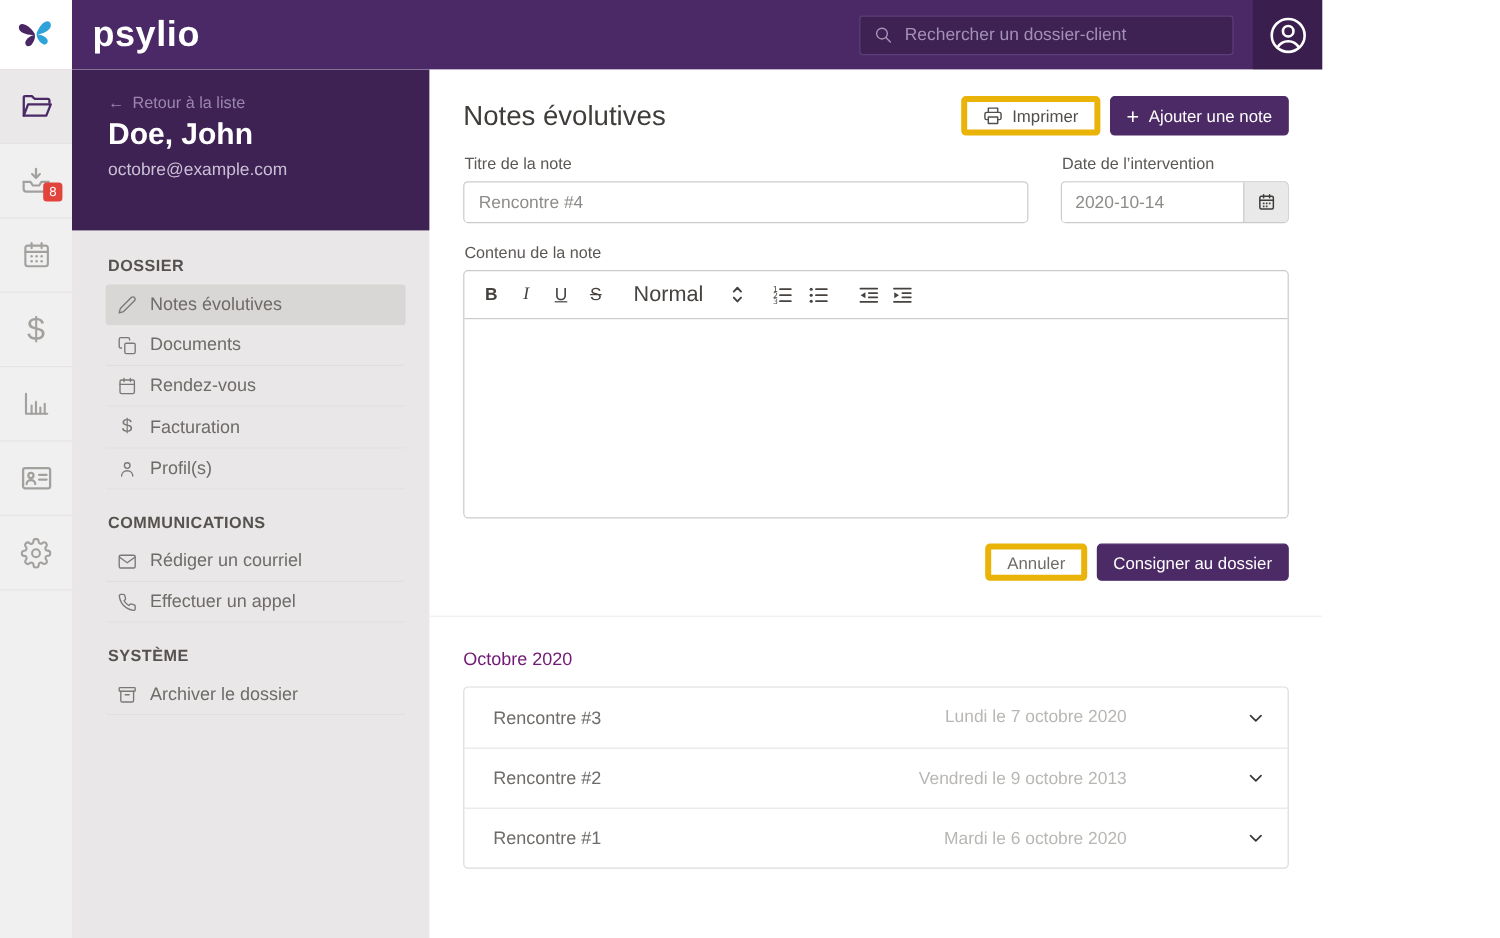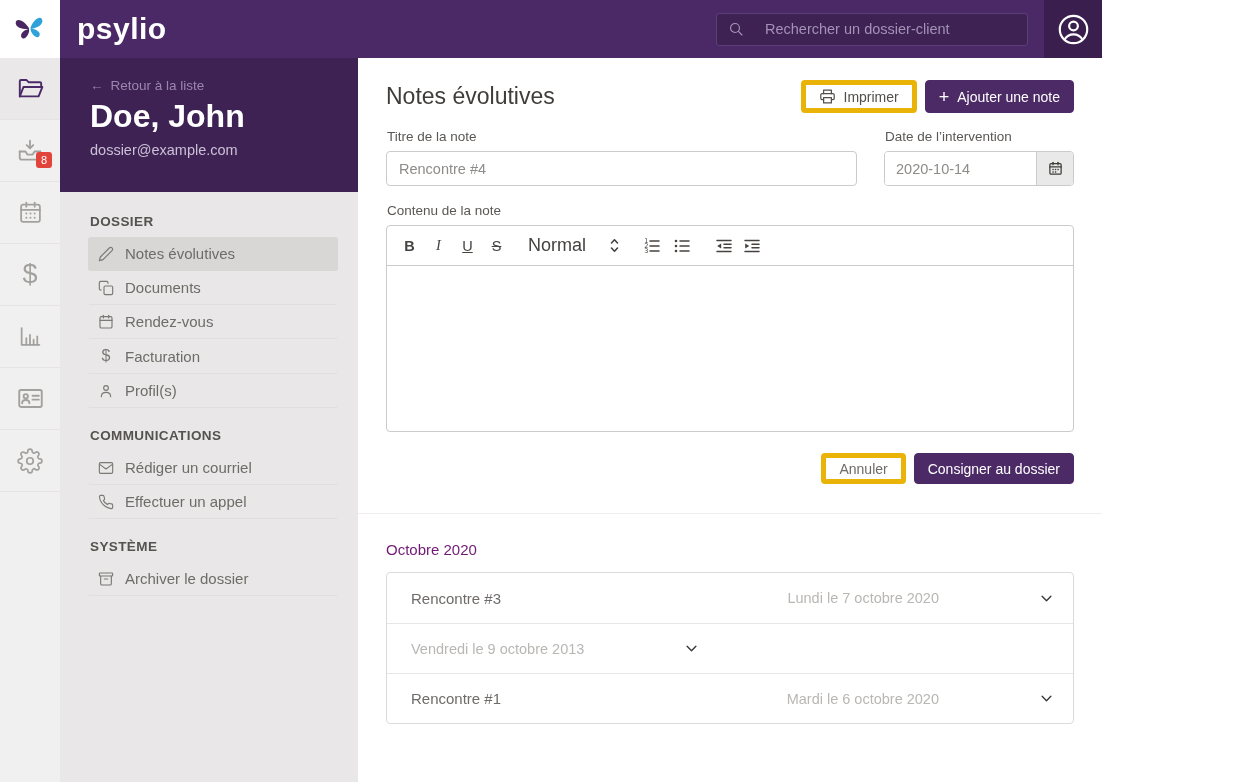--- a/index.html
+++ b/index.html
@@ -9,37 +9,37 @@
 
   svg { display:block; }
   .ic { fill:none; stroke:currentColor; stroke-width:1.7; stroke-linecap:round; stroke-linejoin:round; }
 
   
   .topbar { position:absolute; top:0; left:0; right:0; height:58px; background:#4b2967; display:flex; align-items:center; }
   .logo-tile { width:60px; height:58px; background:#ffffff; display:flex; align-items:center; justify-content:center; flex:0 0 auto; }
   .brand { color:#fff; font-size:30px; font-weight:bold; letter-spacing:0.5px; margin-left:17px; }
   .topbar-right { margin-left:auto; display:flex; align-items:center; height:58px; }
   .search-box { width:312px; height:33px; background:#3f2254; border:1px solid #5d3f77; border-radius:3px; display:flex; align-items:center; padding:0 11px; margin-right:16px; color:#a austere; color:#a röt; }
-  .search-box { color:#a796b8;gap:11px; }
+  .search-box { color:#a796b8; }
   .search-box input { background:transparent; border:none; outline:none; color:#b3a4c4; font-size:14.5px; font-family:"Liberation Sans",sans-serif; margin-left:10px; width:250px; }
   .search-box input::placeholder { color:#a391b6; opacity:1; }
   .account-btn { width:58px; height:58px; background:#3a1e4d; display:flex; align-items:center; justify-content:center; color:#fff; cursor:pointer; }
 
   
   .rail { position:absolute; top:58px; left:0; width:60px; bottom:0; background:#f1f0f0; }
   .rail-item { height:62px; display:flex; align-items:center; justify-content:center; color:#a3a19e; border-bottom:1px solid #e6e4e3; position:relative; cursor:pointer; }
   .rail-item.active { background:#eae8e8; color:#4b2967; }
   .rail-badge { position:absolute; right:8px; top:32px; min-width:16px; height:16px; background:#e2443c; color:#fff; font-size:11px; line-height:16px; text-align:center; border-radius:3px; padding:0 2px; }
   .dollar-glyph { font-size:27px; font-weight:400; line-height:1; }
 
   
   .sidebar { position:absolute; top:58px; left:60px; width:298px; bottom:0; background:#e9e7e7; }
   .sidebar-header { height:134px; background:#3e2254; padding:20px 20px 0 30px; }
   .back-link { color:#9b87ae; font-size:13.5px; cursor:pointer; display:flex; align-items:center; gap:7px; }
-  .client-name { color:#ffffff; font-size:32px; font-weight:bold; margin-top:5px; }
+  .client-name { color:#ffffff; font-size:25px; font-weight:bold; margin-top:5px; }
   .client-email { color:#cbc1d6; font-size:14.5px; margin-top:7px; }
   .sidebar-body { padding:22px 20px 0 28px; }
   .section-title { font-size:13.5px; font-weight:bold; color:#55524f; letter-spacing:0.4px; margin:0 0 8px 2px; }
   .section-title.spaced { margin-top:20px; }
   .nav-item { display:flex; align-items:center; gap:11px; padding:8px 10px; font-size:15px; color:#6e6b68; border-bottom:1px solid #e0dede; border-radius:3px; cursor:pointer; }
   .nav-item.active { background:#d9d6d6; border-bottom-color:#d9d6d6; }
   .nav-item .nicon { color:#7b7875; flex:0 0 auto; }
 
   
   .main { position:absolute; top:58px; left:358px; right:0; bottom:0; background:#fff; padding:22px 28px 0 28px; overflow:hidden; }
@@ -198,21 +198,21 @@
     </div>
   </div>
 
   <div class="sidebar">
     <div class="sidebar-header">
       <div class="back-link">
         <span>←</span>
         <span>Retour à la liste</span>
       </div>
       <div class="client-name">Doe, John</div>
-      <div class="client-email">dossier@example.com</div>
+      <div class="client-email">octobre@example.com</div>
     </div>
     <div class="sidebar-body">
 
       <div class="section-title">DOSSIER</div>
       <div class="nav-item active">
         <span class="nicon">
           <svg class="ic" width="16" height="16" viewBox="0 0 24 24">
               <path d="M17 3a2.83 2.83 0 1 1 4 4L7.5 20.5 2 22l1.5-5.5L17 3z"></path>
             </svg>
         </span>
@@ -426,20 +426,21 @@
       <div class="note-row">
         <span class="note-title">Rencontre #3</span>
         <span class="note-date">Lundi le 7 octobre 2020</span>
         <span class="note-chevron">
           <svg class="ic" width="15" height="15" viewBox="0 0 24 24" style="stroke-width:2.2">
               <polyline points="5,8.5 12,15.5 19,8.5"></polyline>
             </svg>
         </span>
       </div>
       <div class="note-row">
+        <span class="note-title">Rencontre #2</span>
         <span class="note-date">Vendredi le 9 octobre 2013</span>
         <span class="note-chevron">
           <svg class="ic" width="15" height="15" viewBox="0 0 24 24" style="stroke-width:2.2">
               <polyline points="5,8.5 12,15.5 19,8.5"></polyline>
             </svg>
         </span>
       </div>
       <div class="note-row">
         <span class="note-title">Rencontre #1</span>
         <span class="note-date">Mardi le 6 octobre 2020</span>

